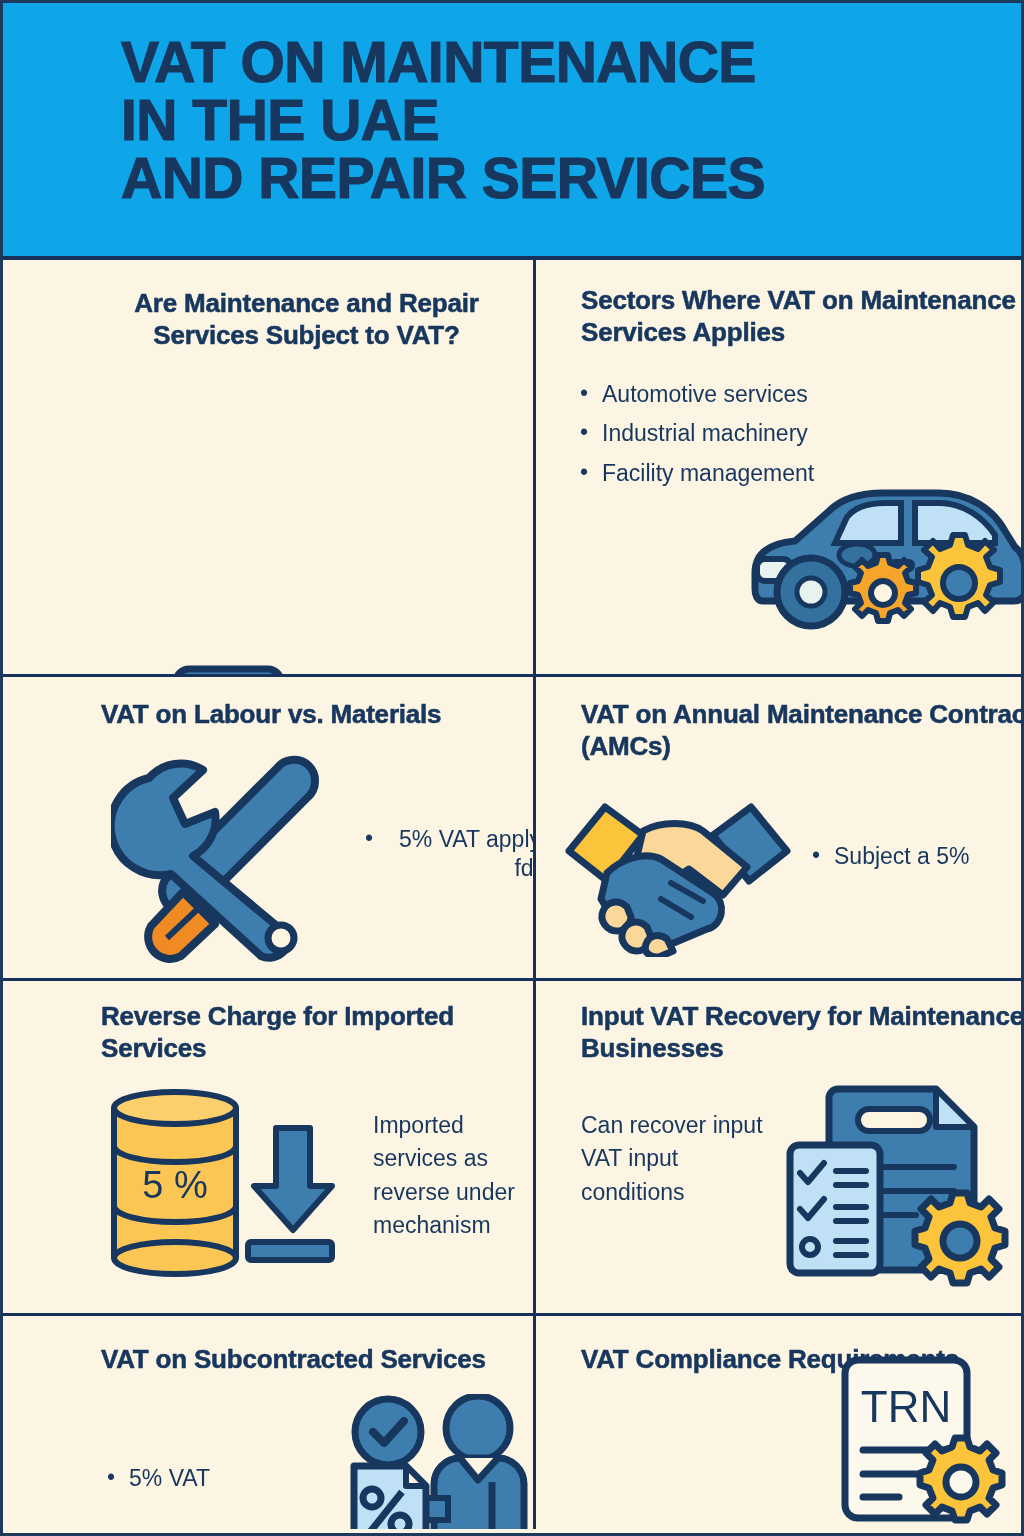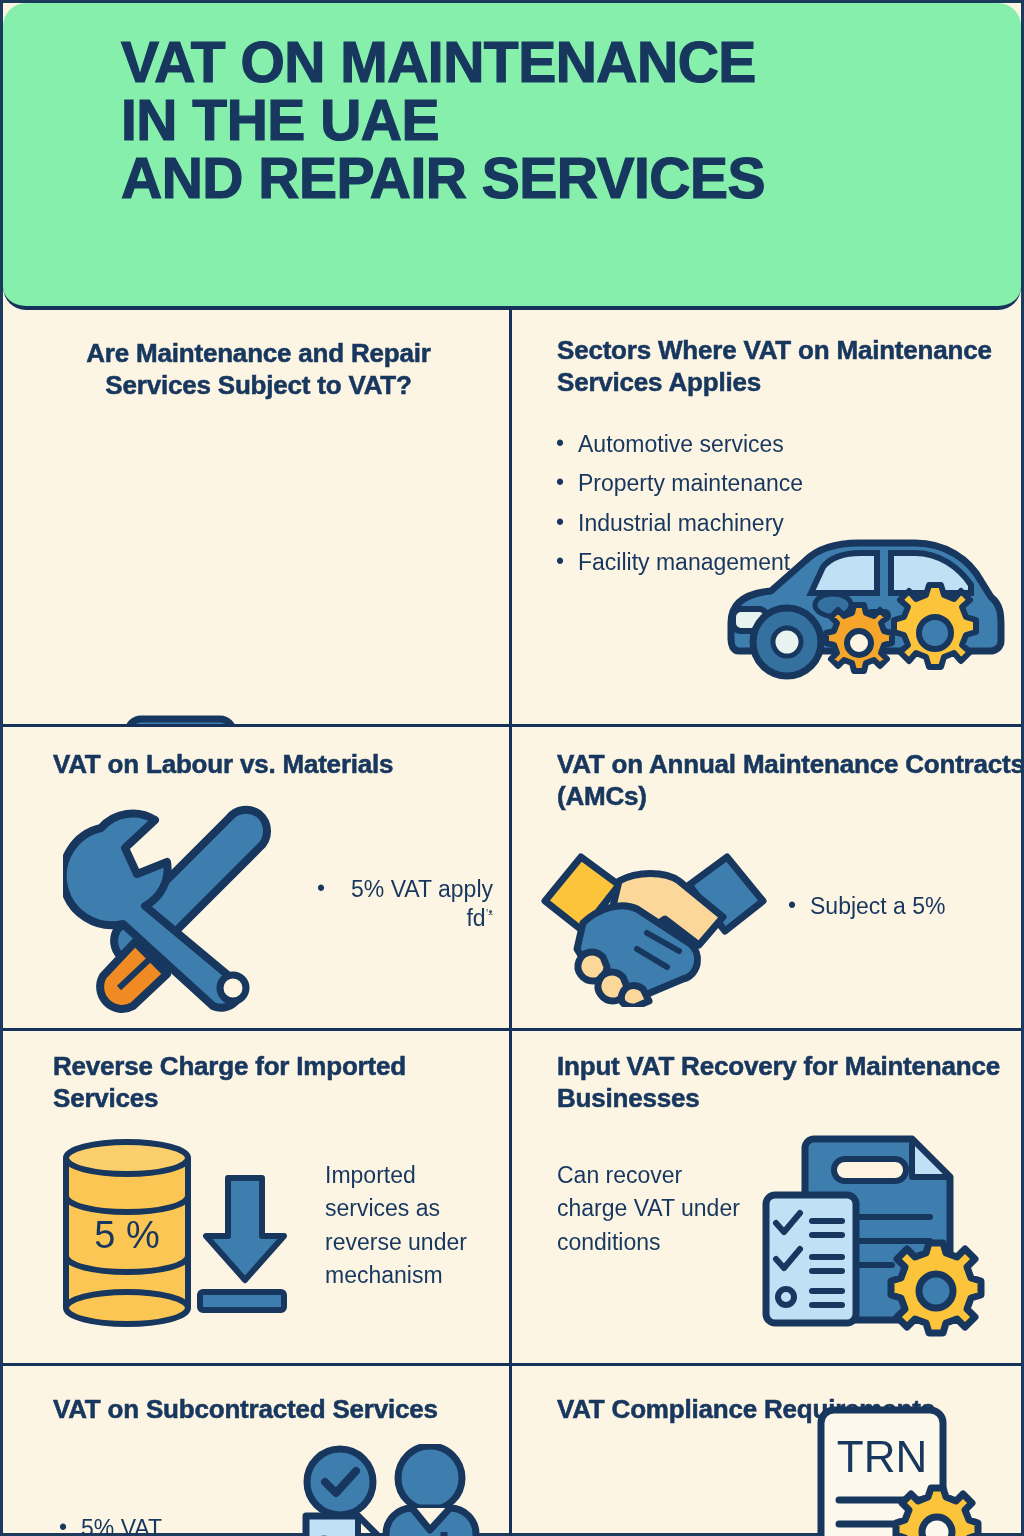--- a/index.html
+++ b/index.html
@@ -13,45 +13,45 @@
     position: relative;
     width: 1024px; height: 1536px;
     background: #FCF5E4;
     border: 3px solid #1B3A5C;
     display: flex;
     flex-direction: column;
   }
 
   
   .header {
-    height: 307px;
-    background: #86efac;
+    height: 257px;
+    background: #0ea5e9;
     border-bottom: 4px solid #16325A;
     padding: 30px 0 0 118px;
     flex: 0 0 auto;
-    border-radius: 23px;
   }
   .header h1 {
     color: #17375E;
     font-size: 57px;
     line-height: 1.02;
     font-weight: 700;
     letter-spacing: -0.5px;
     text-transform: uppercase;
     font-family: "Liberation Sans", sans-serif;
     -webkit-text-stroke: 1.2px #17375E;
   }
   .header h1 .ln { display: block; }
 
   
   .grid { flex: 1 1 auto; display: flex; flex-direction: column; }
   .row {
     display: flex;
     position: relative;
     border-bottom: 3px solid #16325A;
+    padding-left: 48px;
   }
   .row:last-child { border-bottom: none; }
   .row.r1 { height: 417px; }
   .row.r2 { height: 304px; }
   .row.r3 { height: 335px; }
   .row.r4 { height: 213px; }
   .cell {
     width: 50%;
     position: relative;
     overflow: hidden;
@@ -169,21 +169,20 @@
           </svg>
         </div>
 
       </div>
 
       <div class="cell" id="c2">
         <div class="title">Sectors Where VAT on Maintenance Services Applies</div>
 
         <ul class="bullets">
           <li>Automotive services</li>
-          <li>Property maintenance</li>
           <li>Industrial machinery</li>
           <li>Facility management</li>
         </ul>
 
         <div class="car">
           <svg width="290" height="170" viewBox="0 0 290 170">
             <path d="M12 108 C12 86 30 78 52 76 L86 46 C98 34 116 28 140 28 L196 28
                      C226 28 250 44 262 66 L272 82 C282 90 282 100 282 112 L282 126
                      C282 132 277 136 271 136 L20 136 C14 136 12 130 12 124 Z" fill="#3E7EAE" stroke="#17375E" stroke-width="7" stroke-linejoin="round"></path>
             <path d="M104 52 C112 42 124 38 142 38 L158 38 L158 78 L92 78 Z" fill="#BFE0F5" stroke="#17375E" stroke-width="6"></path>
@@ -283,21 +282,21 @@
               <rect x="142" y="156" width="84" height="18" rx="3"></rect>
             </g>
           </svg>
         </div>
 
         <div class="note body-text">Imported services as reverse under mechanism</div>
       </div>
 
       <div class="cell" id="c6">
         <div class="title">Input VAT Recovery for Maintenance Businesses</div>
-        <div class="note body-text">Can recover charge VAT under conditions</div>
+        <div class="note body-text">Can recover input VAT input conditions</div>
 
         <div class="docs">
           <svg width="230" height="215" viewBox="0 0 230 215">
             <path d="M52 8 h98 l38 38 v134 a9 9 0 0 1-9 9 H52 a9 9 0 0 1-9-9 V17 a9 9 0 0 1 9-9 Z" fill="#3E7EAE" stroke="#17375E" stroke-width="7" stroke-linejoin="round"></path>
             <path d="M150 8 v38 h38 Z" fill="#BFE0F5" stroke="#17375E" stroke-width="6" stroke-linejoin="round"></path>
             <rect x="72" y="28" width="72" height="22" rx="11" fill="#FDF5E2" stroke="#17375E" stroke-width="6"></rect>
             <g stroke="#17375E" stroke-width="6" stroke-linecap="round">
               <line x1="74" y1="86" x2="168" y2="86"></line>
               <line x1="74" y1="110" x2="168" y2="110"></line>
               <line x1="74" y1="134" x2="130" y2="134"></line>

